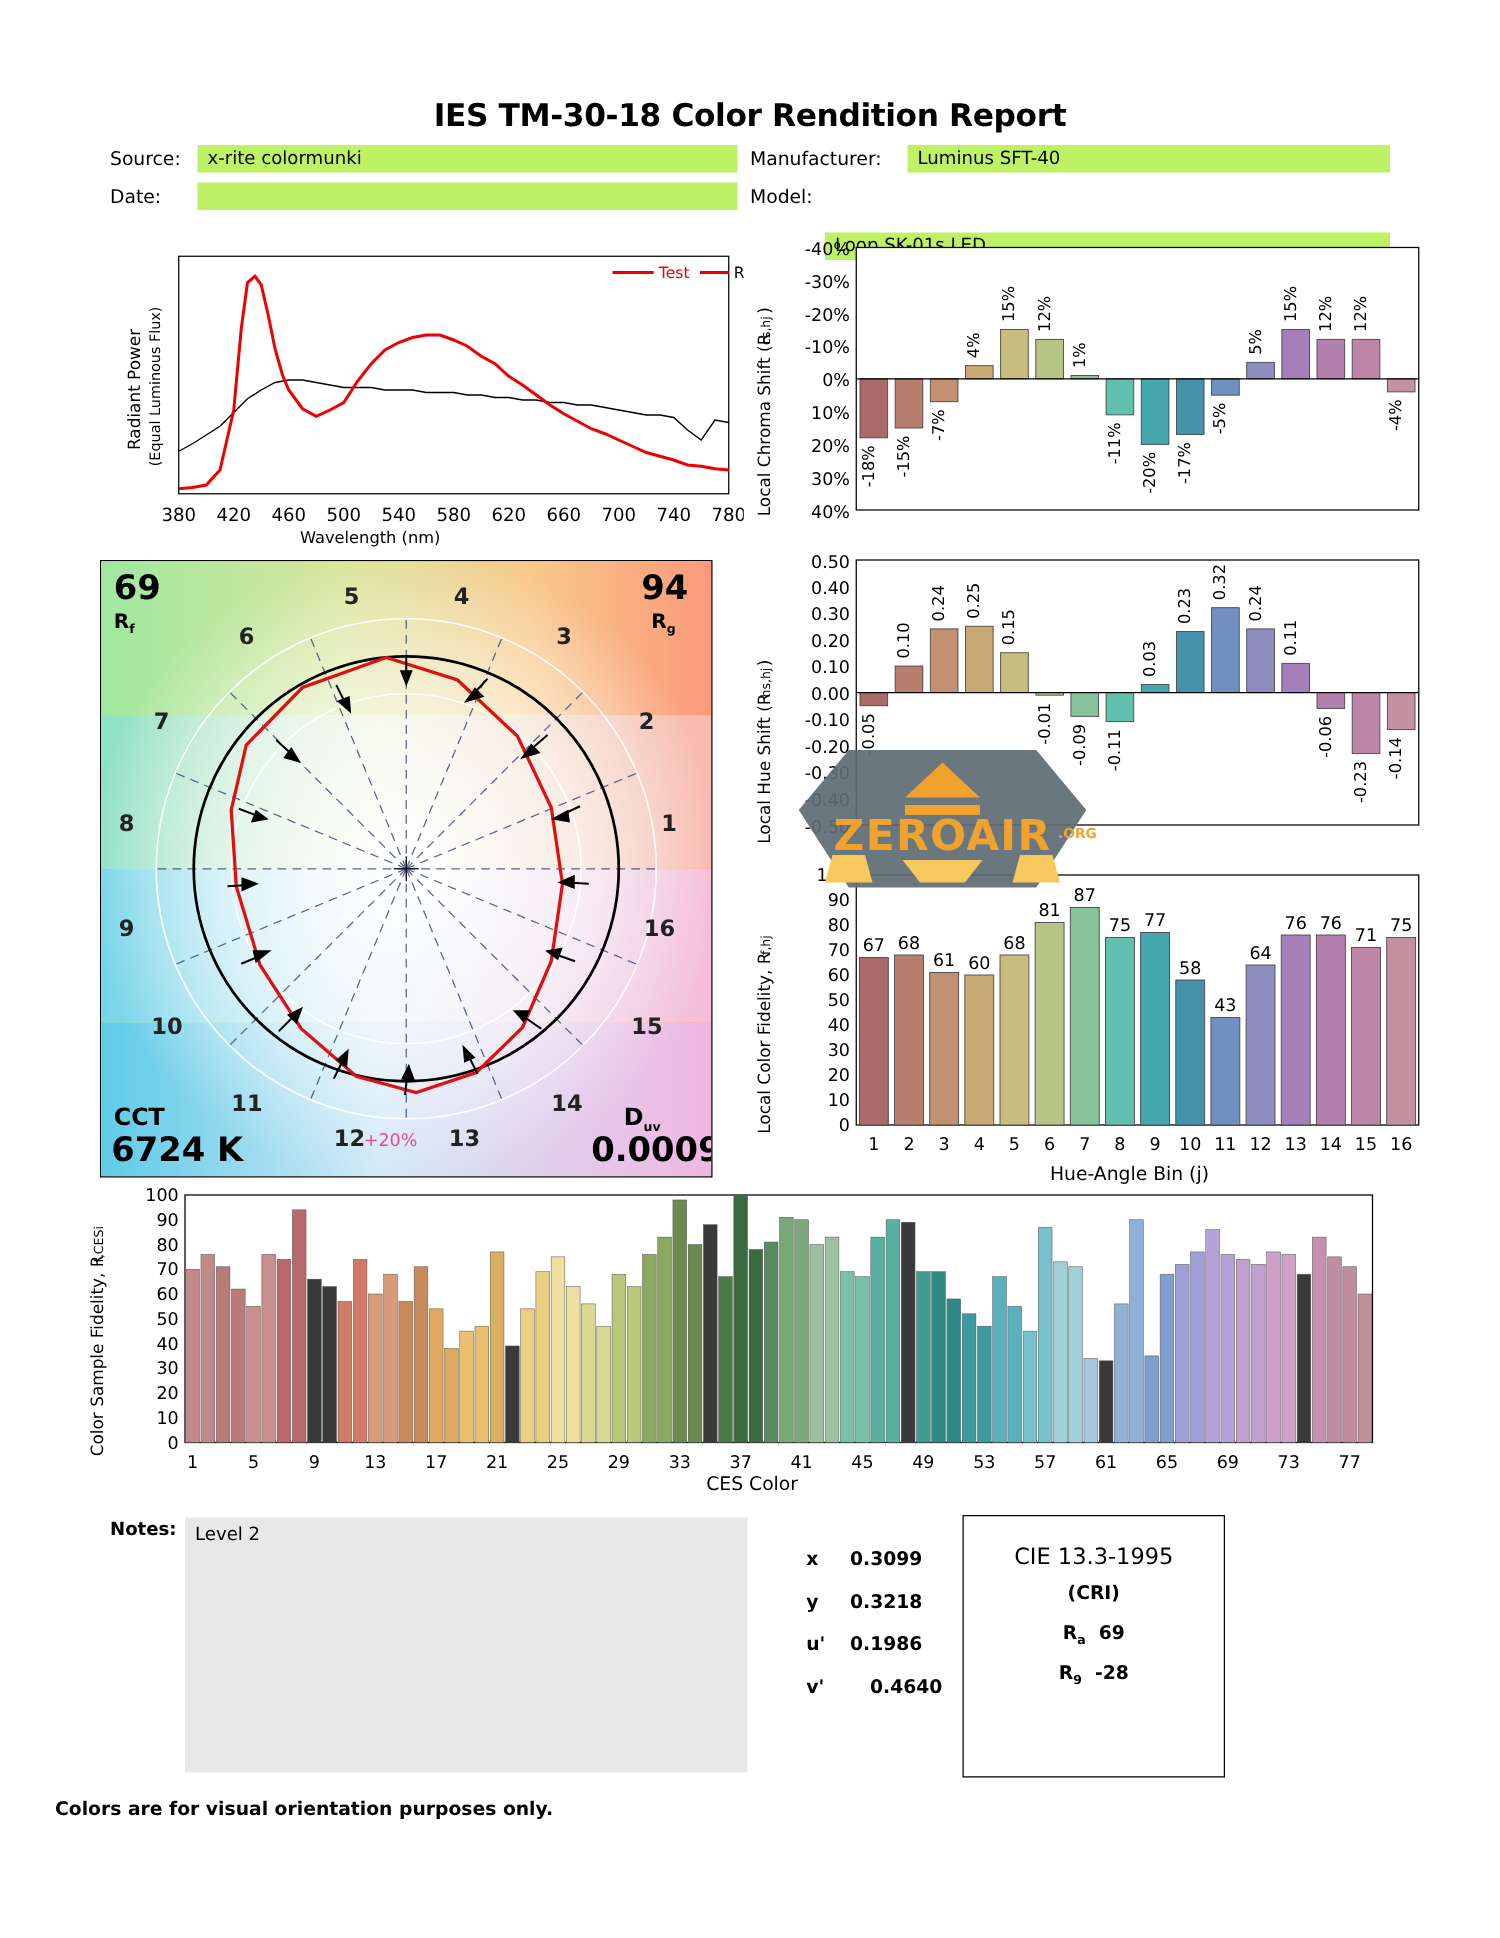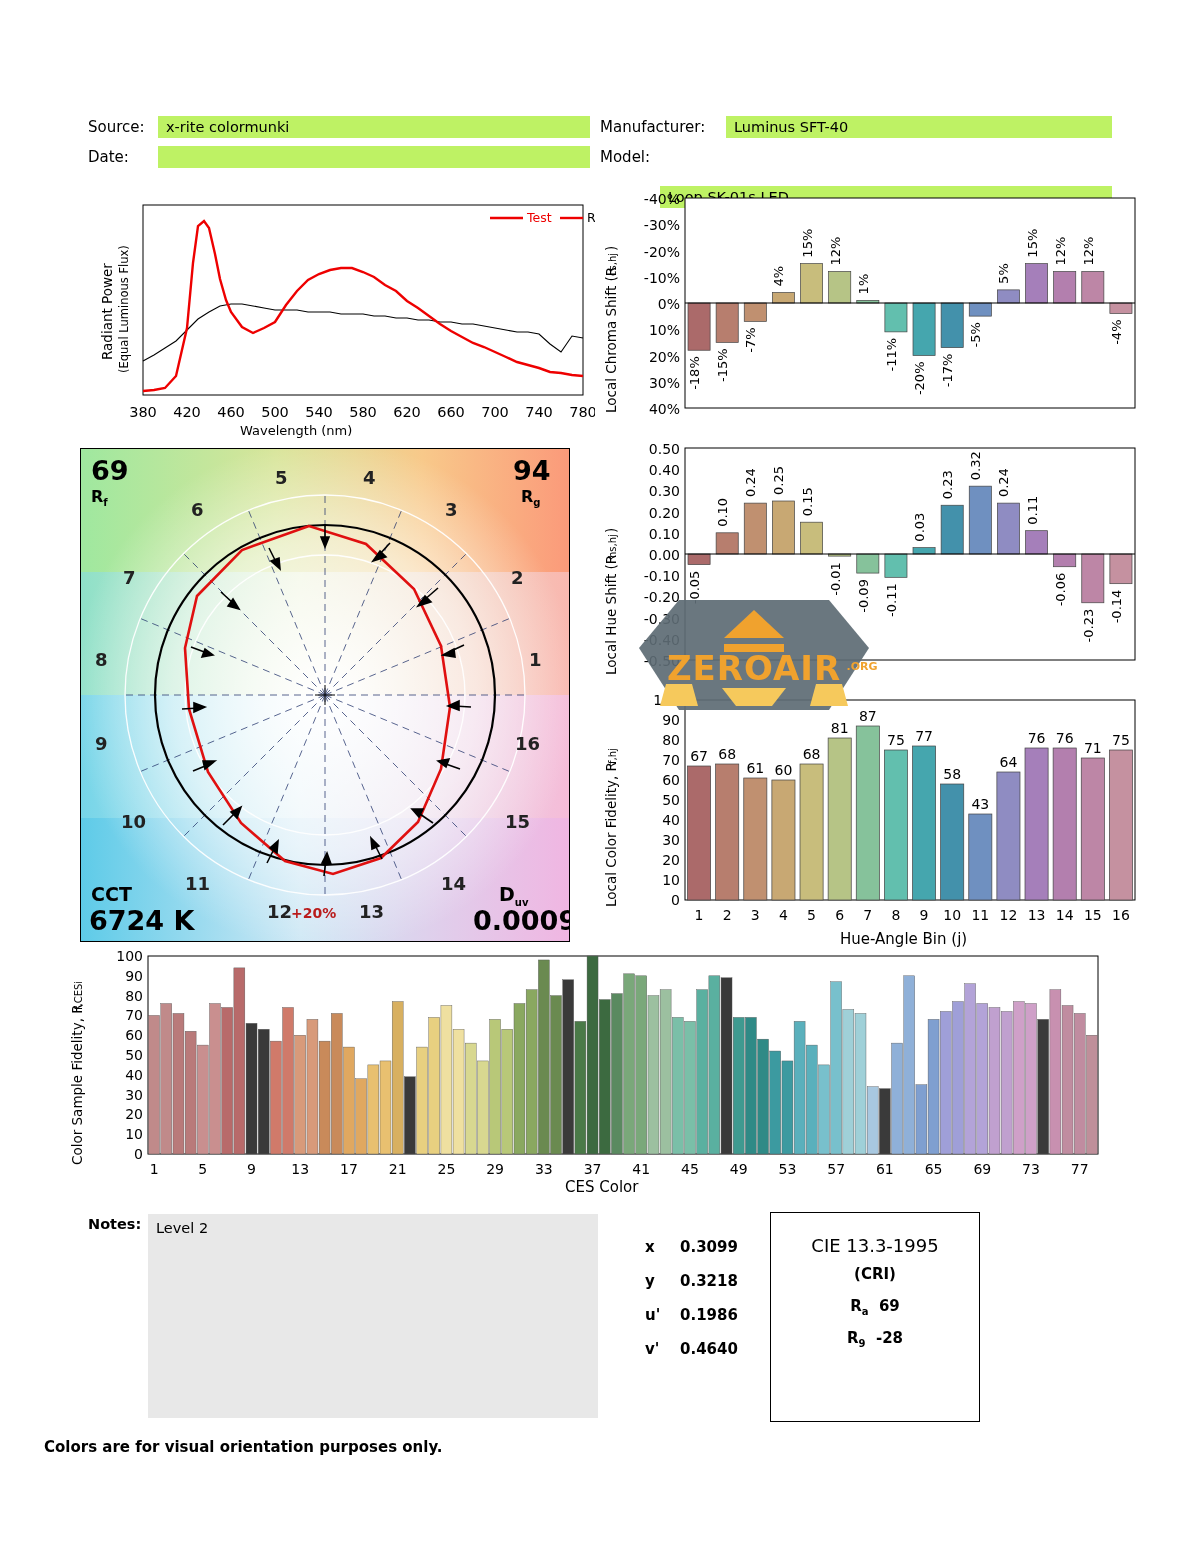--- a/index.html
+++ b/index.html
@@ -37,20 +37,21 @@
   .cvg-cct{position:absolute;font-size:19px;font-weight:bold;}
   .cvg-cctv{position:absolute;font-size:27px;font-weight:bold;}
   .binnum{position:absolute;font-size:18px;font-weight:bold;color:#222;}
   .wm{position:absolute;left:604px;top:598px;width:300px;height:118px;}
 </style>
 </head>
 <body>
 
 <div class="page">
 
+  <div class="title">IES TM-30-18 Color Rendition Report</div>
 
   <div class="meta-field fld-src">
     <span class="fld-inner">x-rite colormunki</span>
   </div>
   <div class="meta-field fld-date">
     <span class="fld-inner"></span>
   </div>
   <div class="meta-field fld-man">
     <span class="fld-inner">Luminus SFT-40</span>
   </div>
@@ -520,21 +521,21 @@
     </svg>
 
     <div class="cvg-num" style="left:10px;top:6px;">69</div>
     <div class="cvg-sub" style="left:10px;top:38px;">R<span class="sub">f</span></div>
     <div class="cvg-num" style="left:432px;top:6px;">94</div>
     <div class="cvg-sub" style="left:440px;top:38px;">R<span class="sub">g</span></div>
     <div class="cvg-cct" style="left:10px;top:434px;">CCT</div>
     <div class="cvg-cctv" style="left:8px;top:456px;">6724 K</div>
     <div class="cvg-cct" style="left:418px;top:434px;">D<span class="sub">uv</span></div>
     <div class="cvg-cctv" style="left:392px;top:456px;">0.0009</div>
-    <div style="position:absolute;left:210px;top:456px;font-size:14px;color:#b91c1c;font-weight:bold;">+20%</div>
+    <div style="position:absolute;left:210px;top:456px;font-size:14px;color:#ec4899;font-weight:normal;">+20%</div>
 
     <div class="binnum" style="left:194px;top:18px;">5</div>
     <div class="binnum" style="left:282px;top:18px;">4</div>
     <div class="binnum" style="left:110px;top:50px;">6</div>
     <div class="binnum" style="left:364px;top:50px;">3</div>
     <div class="binnum" style="left:42px;top:118px;">7</div>
     <div class="binnum" style="left:430px;top:118px;">2</div>
     <div class="binnum" style="left:14px;top:200px;">8</div>
     <div class="binnum" style="left:448px;top:200px;">1</div>
     <div class="binnum" style="left:14px;top:284px;">9</div>
@@ -564,21 +565,21 @@
   <div class="notes-box"></div>
   <div class="notes-text">Level 2</div>
 
   <div class="coord" style="left:645px;top:1238px;">x</div>
   <div class="coordv" style="left:680px;top:1238px;">0.3099</div>
   <div class="coord" style="left:645px;top:1272px;">y</div>
   <div class="coordv" style="left:680px;top:1272px;">0.3218</div>
   <div class="coord" style="left:645px;top:1306px;">u'</div>
   <div class="coordv" style="left:680px;top:1306px;">0.1986</div>
   <div class="coord" style="left:645px;top:1340px;">v'</div>
-  <div class="coordv" style="left:680px;top:1340px;">0.4640</div>
+  <div class="coordv" style="left:696px;top:1340px;">0.4640</div>
 
   <div class="cie-box">
     <div class="cie-t1">CIE 13.3-1995</div>
     <div class="cie-t2">(CRI)</div>
     <div class="cie-r1">R<span class="sub">a</span>&nbsp;&nbsp;<span>69</span></div>
     <div class="cie-r2">R<span class="sub">9</span>&nbsp;&nbsp;<span>-28</span></div>
   </div>
 
   <div class="footer">Colors are for visual orientation purposes only.</div>
 </div>

